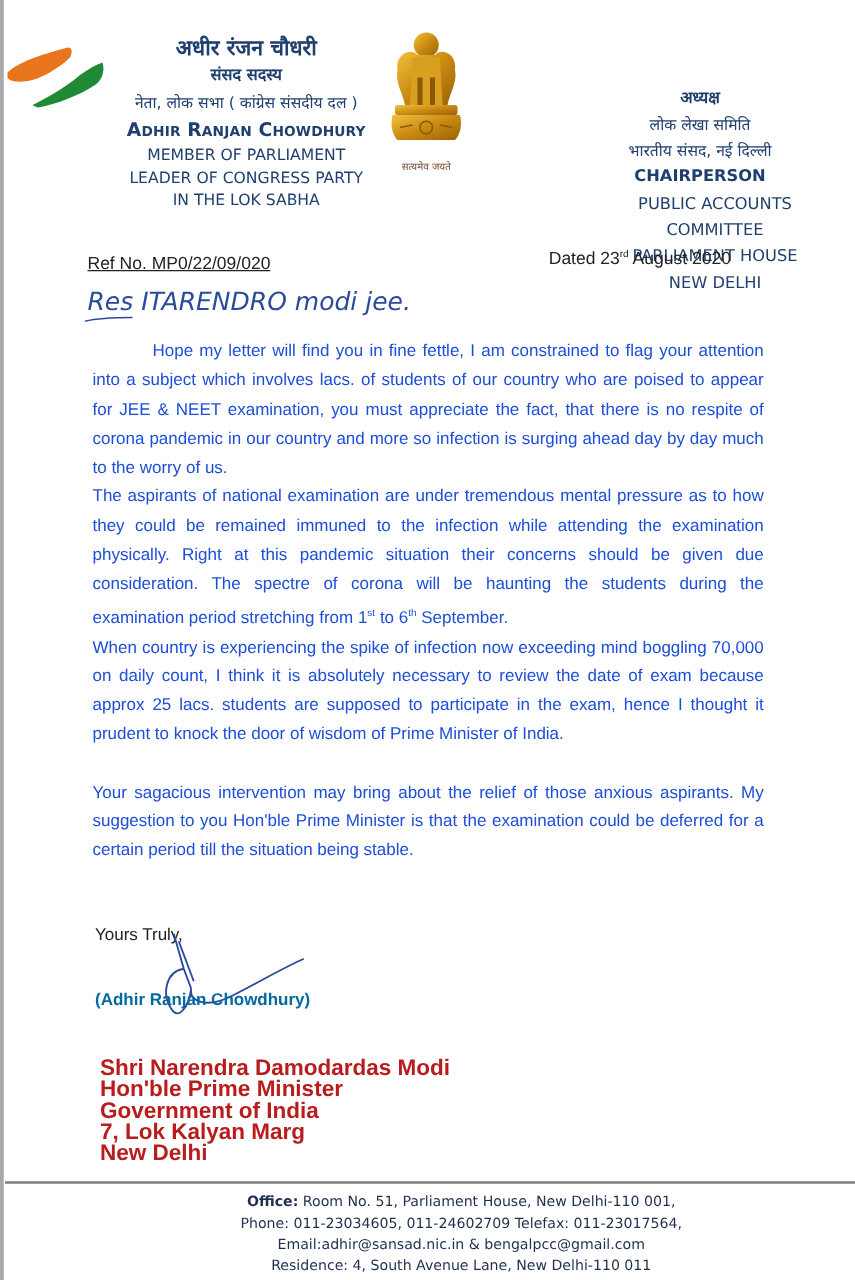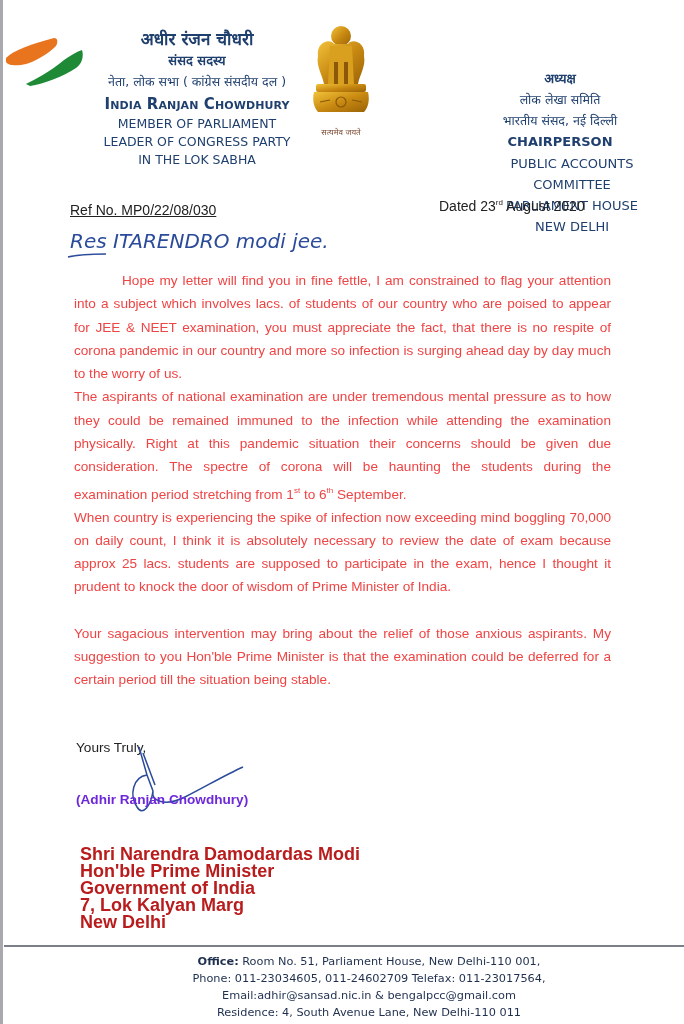--- a/index.html
+++ b/index.html
@@ -20,47 +20,47 @@
   .hdr-right { position: absolute; left: 450px; top: 24px; width: 220px; text-align: center; color: #1f3f6e; }
   .hdr-right .hi-title { font-family: "DejaVu Sans", sans-serif; font-size: 13px; font-weight: bold; line-height: 21px; margin-top: 44px; }
   .hdr-right .hi-line { font-family: "DejaVu Sans", sans-serif; font-size: 12.5px; line-height: 21px; }
   .hdr-right .en-title { font-family: "DejaVu Sans", sans-serif; font-size: 13px; font-weight: bold; line-height: 22px; }
   .hdr-right .en-line { font-family: "DejaVu Sans", sans-serif; font-size: 13px; line-height: 21px; margin-left: 24px; }
   .ref { position: absolute; left: 70px; top: 202px; font-size: 14px; text-decoration: underline; color: #222; }
   .dated { position: absolute; left: 439px; top: 198px; font-size: 14px; color: #222; }
   .dated sup, .body-text sup { font-size: 8px; }
   .salutation { position: absolute; left: 66px; top: 224px; width: 360px; height: 40px; }
   .salutation text { font-family: "DejaVu Sans", sans-serif; }
-  .body-text { position: absolute; left: 74px; top: 269px; width: 537px; font-size: 13.6px; line-height: 23.3px; color: #ef4444; text-align: justify; }
+  .body-text { position: absolute; left: 74px; top: 269px; width: 537px; font-size: 13.6px; line-height: 23.3px; color: #1d4ed8; text-align: justify; }
   .body-text p { margin: 0; }
   .body-text p.indent { text-indent: 48px; }
   .body-text p.gap { margin-top: 23px; }
   .closing { position: absolute; left: 76px; top: 740px; font-size: 13.6px; color: #222; }
-  .sig-name { position: absolute; left: 76px; top: 792px; font-size: 13.6px; font-weight: bold; color: #6d28d9; }
+  .sig-name { position: absolute; left: 76px; top: 792px; font-size: 13.6px; font-weight: bold; color: #0369a1; }
   .signature { position: absolute; left: 125px; top: 745px; width: 130px; height: 75px; }
   .addressee { position: absolute; left: 80px; top: 846px; font-size: 18px; font-weight: bold; line-height: 17px; color: #b91c1c; }
   .rule { position: absolute; left: 4px; top: 945px; width: 680px; height: 2px; background: #7b7f88; }
   .footer { position: absolute; left: 0; top: 953px; width: 684px; text-align: center; font-family: "DejaVu Sans", sans-serif; font-size: 11.3px; line-height: 17px; color: #1f2f4e; margin-left: 27px; }
   .footer b { font-weight: bold; }
 </style>
 </head>
 <body>
 
 <div class="left-edge"></div>
 
 <svg class="flag" viewBox="0 0 80 60">
   <path d="M2 30 C10 22, 28 16, 50 10 C54 10, 54 14, 52 18 C44 26, 30 34, 22 36 C14 38, 4 38, 2 34 Z" fill="#e8741e"></path>
   <path d="M22 56 C30 52, 46 44, 60 32 C66 28, 72 24, 78 22 C80 28, 78 36, 72 40 C60 48, 40 56, 26 58 Z" fill="#1e8a36"></path>
 </svg>
 
 <div class="hdr-left">
   <div class="hi-name">अधीर रंजन चौधरी</div>
   <div class="hi-sub">संसद सदस्य</div>
   <div class="hi-line">नेता, लोक सभा ( कांग्रेस संसदीय दल )</div>
-  <div class="en-name">India Ranjan Chowdhury</div>
+  <div class="en-name">Adhir Ranjan Chowdhury</div>
   <div class="en-line">MEMBER OF PARLIAMENT</div>
   <div class="en-line">LEADER OF CONGRESS PARTY</div>
   <div class="en-line">IN THE LOK SABHA</div>
 </div>
 
 <div class="emblem">
   <svg width="66" height="100" viewBox="0 0 66 100">
     <defs>
       <linearGradient id="gold" x1="0" y1="0" x2="1" y2="1">
         <stop offset="0" stop-color="#f2c23a"></stop>
@@ -84,21 +84,21 @@
 <div class="hdr-right">
   <div class="hi-title">अध्यक्ष</div>
   <div class="hi-line">लोक लेखा समिति</div>
   <div class="hi-line">भारतीय संसद, नई दिल्ली</div>
   <div class="en-title">CHAIRPERSON</div>
   <div class="en-line">PUBLIC ACCOUNTS COMMITTEE</div>
   <div class="en-line">PARLIAMENT HOUSE</div>
   <div class="en-line">NEW DELHI</div>
 </div>
 
-<div class="ref">Ref No. MP0/22/08/030</div>
+<div class="ref">Ref No. MP0/22/09/020</div>
 <div class="dated"><span>Dated 23</span><sup>rd</sup><span> August 2020</span></div>
 
 <svg class="salutation" viewBox="0 0 360 40">
   <text x="4" y="24" font-size="20" fill="#2a4a9a" font-style="italic">Res ITARENDRO modi jee.</text>
   <path d="M2 33 C10 31, 24 30, 40 30" stroke="#2a4a9a" stroke-width="1.3" fill="none"></path>
 </svg>
 
 <div class="body-text">
   <p class="indent">Hope my letter will find you in fine fettle, I am constrained to flag your attention into a subject which involves lacs. of students of our country who are poised to appear for JEE &amp; NEET examination, you must appreciate the fact, that there is no respite of corona pandemic in our country and more so infection is surging ahead day by day much to the worry of us.</p>
   <p><span>The aspirants of national examination are under tremendous mental pressure as to how they could be remained immuned to the infection while attending the examination physically. Right at this pandemic situation their concerns should be given due consideration. The spectre of corona will be haunting the students during the examination period stretching from 1</span><sup>st</sup><span> to 6</span><sup>th</sup><span> September.</span></p>

